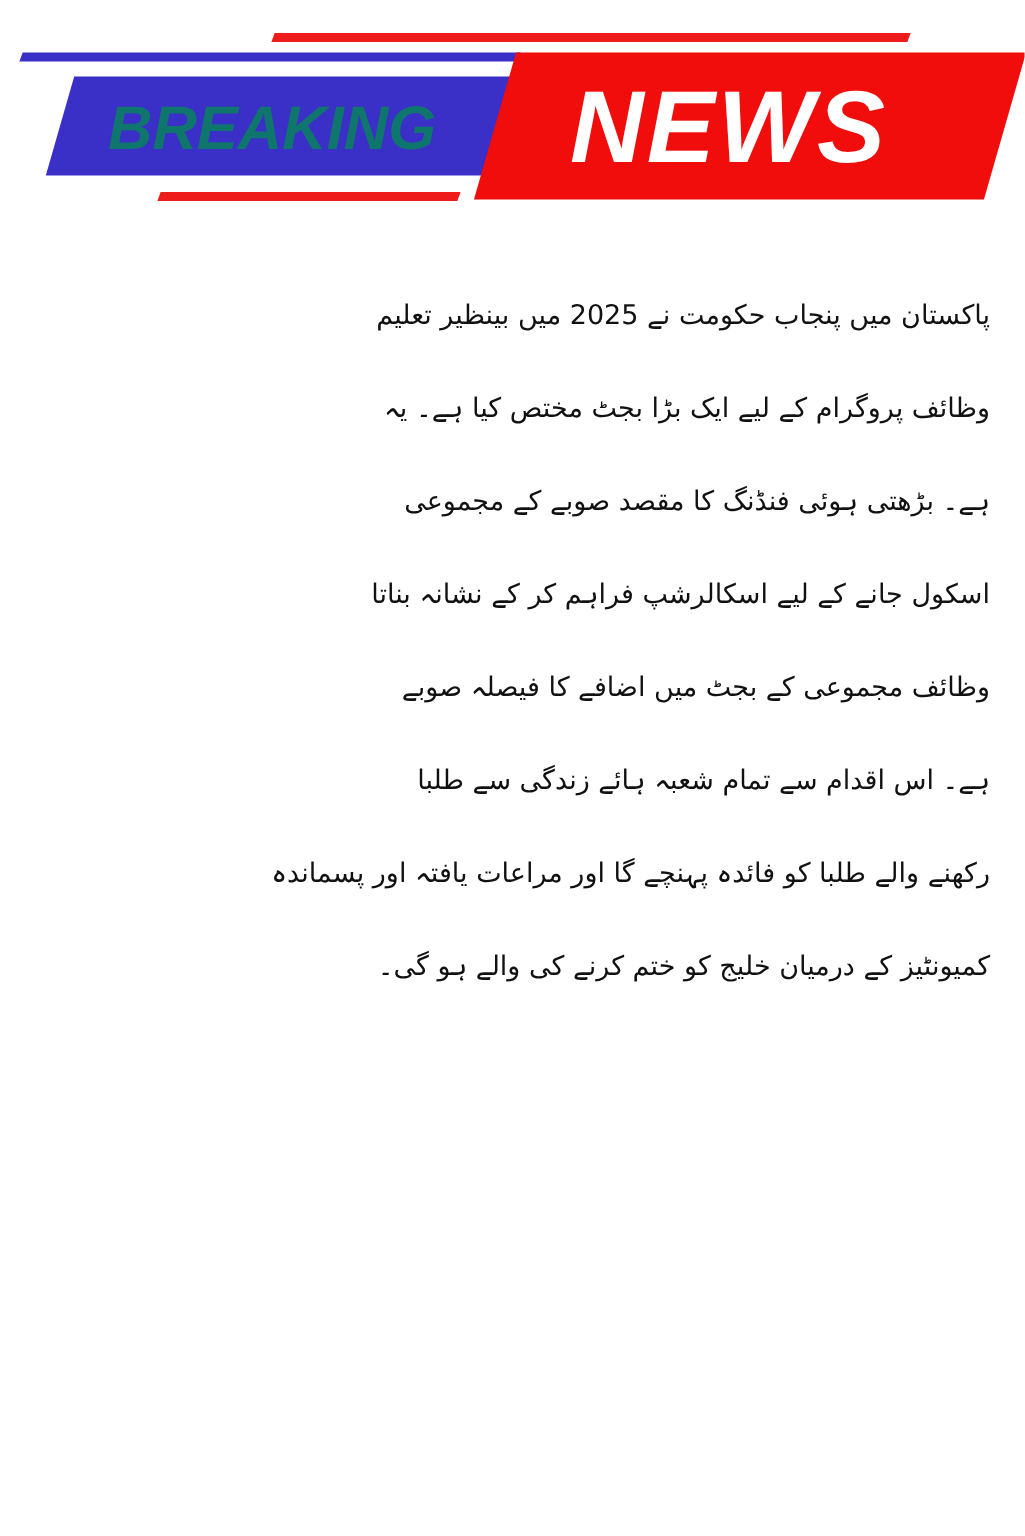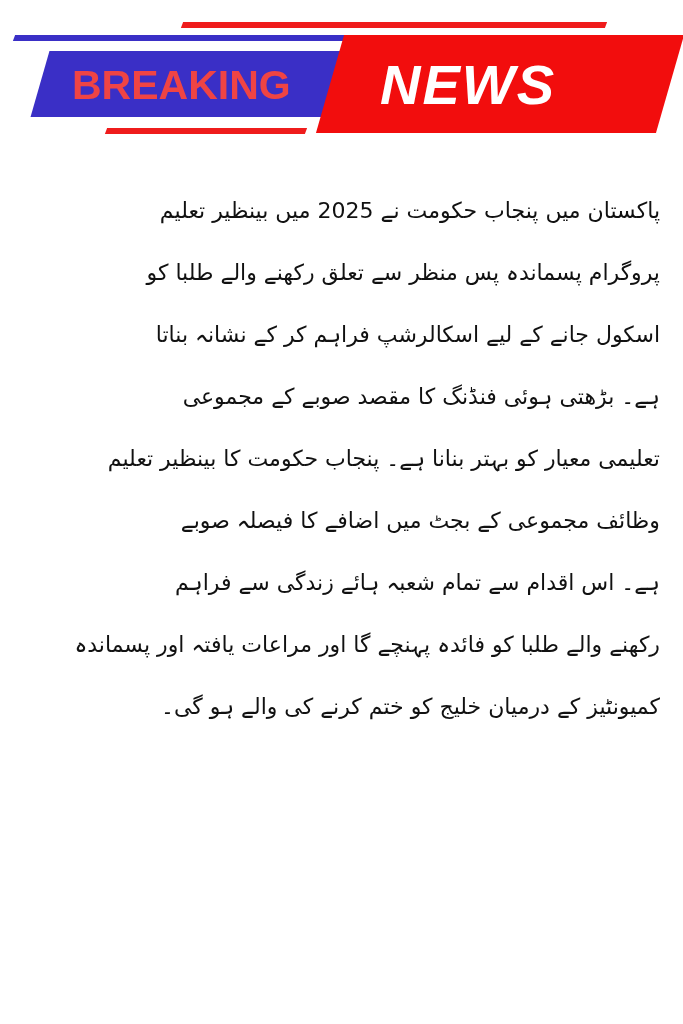--- a/index.html
+++ b/index.html
@@ -4,41 +4,40 @@
 <style>
   html, body { margin: 0; padding: 0; background: #ffffff; }
   body { width: 683px; height: 1024px; position: relative; overflow: hidden; font-family: "DejaVu Sans", sans-serif; }
   .banner { position: absolute; left: 0; top: 0; width: 683px; height: 140px; }
   .line { position: absolute; height: 6px; }
   .red-top { left: 182px; top: 22px; width: 424px; background: #ef1c1c; transform: skewX(-20deg); }
   .blue-top { left: 14px; top: 35px; width: 332px; background: #3a2fc6; transform: skewX(-20deg); }
   .red-bot { left: 106px; top: 128px; width: 200px; background: #ef1c1c; transform: skewX(-20deg); }
   .blue-box { position: absolute; left: 40px; top: 51px; width: 324px; height: 66px; background: #3a2fc6; transform: skewX(-16deg); }
   .red-box { position: absolute; left: 330px; top: 35px; width: 340px; height: 98px; background: #f20d0d; transform: skewX(-16deg); }
-  .breaking { position: absolute; left: 72px; top: 60px; width: 260px; height: 50px; color: #ef4444; font-family: "Liberation Sans", sans-serif; font-weight: bold; font-size: 41px; line-height: 50px; letter-spacing: 0px; }
-  .news { position: absolute; left: 380px; top: 40px; width: 290px; height: 90px; color: #fff; font-family: "Liberation Sans", sans-serif; font-weight: bold; font-style: italic; font-size: 56px; line-height: 90px; letter-spacing: 2px; }
+  .breaking { position: absolute; left: 72px; top: 60px; width: 260px; height: 50px; color: #0f766e; font-family: "Liberation Sans", sans-serif; font-weight: bold; font-style: italic; font-size: 41px; line-height: 50px; letter-spacing: 0px; }
+  .news { position: absolute; left: 380px; top: 40px; width: 290px; height: 90px; color: #fff; font-family: "Liberation Sans", sans-serif; font-weight: bold; font-style: italic; font-size: 68px; line-height: 90px; letter-spacing: 2px; }
   .article { position: absolute; left: 30px; top: 180px; width: 630px; direction: rtl; text-align: right; color: #111; font-family: "DejaVu Sans", sans-serif; }
-  .article p { margin: 0; height: 62px; line-height: 62px; font-size: 22px; white-space: nowrap; }
+  .article p { margin: 0; height: 62px; line-height: 62px; font-size: 18px; white-space: nowrap; }
 </style>
 </head>
 <body>
 
 <div class="banner">
   <div class="line red-top"></div>
   <div class="line blue-top"></div>
   <div class="blue-box"></div>
   <div class="red-box"></div>
   <div class="line red-bot"></div>
   <div class="breaking">BREAKING</div>
   <div class="news">NEWS</div>
 </div>
 
 <div class="article">
   <p>پاکستان میں پنجاب حکومت نے 2025 میں بینظیر تعلیم</p>
-  <p>پروگرام پسماندہ پس منظر سے تعلق رکھنے والے طلبا کو</p>
+  <p>وظائف پروگرام کے لیے ایک بڑا بجٹ مختص کیا ہے۔ یہ</p>
+  <p>ہے۔ بڑھتی ہوئی فنڈنگ کا مقصد صوبے کے مجموعی</p>
   <p>اسکول جانے کے لیے اسکالرشپ فراہم کر کے نشانہ بناتا</p>
-  <p>ہے۔ بڑھتی ہوئی فنڈنگ کا مقصد صوبے کے مجموعی</p>
-  <p>تعلیمی معیار کو بہتر بنانا ہے۔ پنجاب حکومت کا بینظیر تعلیم</p>
   <p>وظائف مجموعی کے بجٹ میں اضافے کا فیصلہ صوبے</p>
-  <p>ہے۔ اس اقدام سے تمام شعبہ ہائے زندگی سے فراہم</p>
+  <p>ہے۔ اس اقدام سے تمام شعبہ ہائے زندگی سے طلبا</p>
   <p>رکھنے والے طلبا کو فائدہ پہنچے گا اور مراعات یافتہ اور پسماندہ</p>
   <p>کمیونٹیز کے درمیان خلیج کو ختم کرنے کی والے ہو گی۔</p>
 </div>
 
 </body></html>

